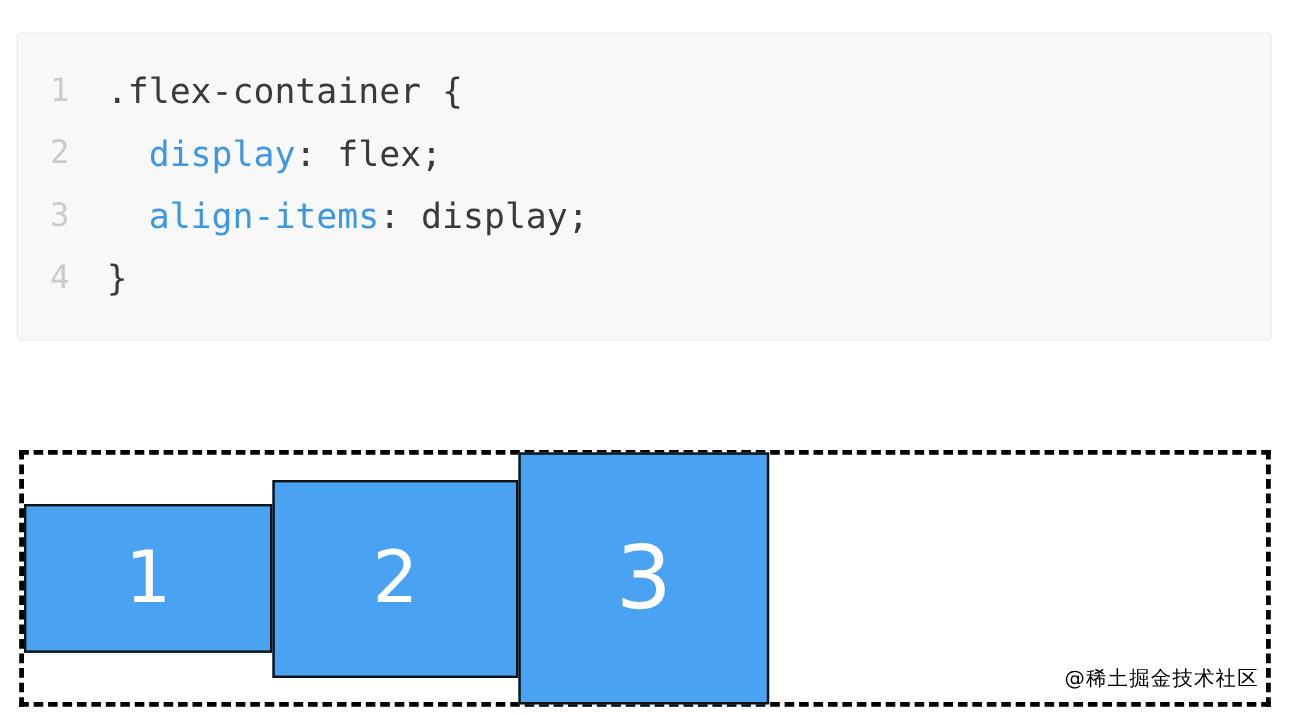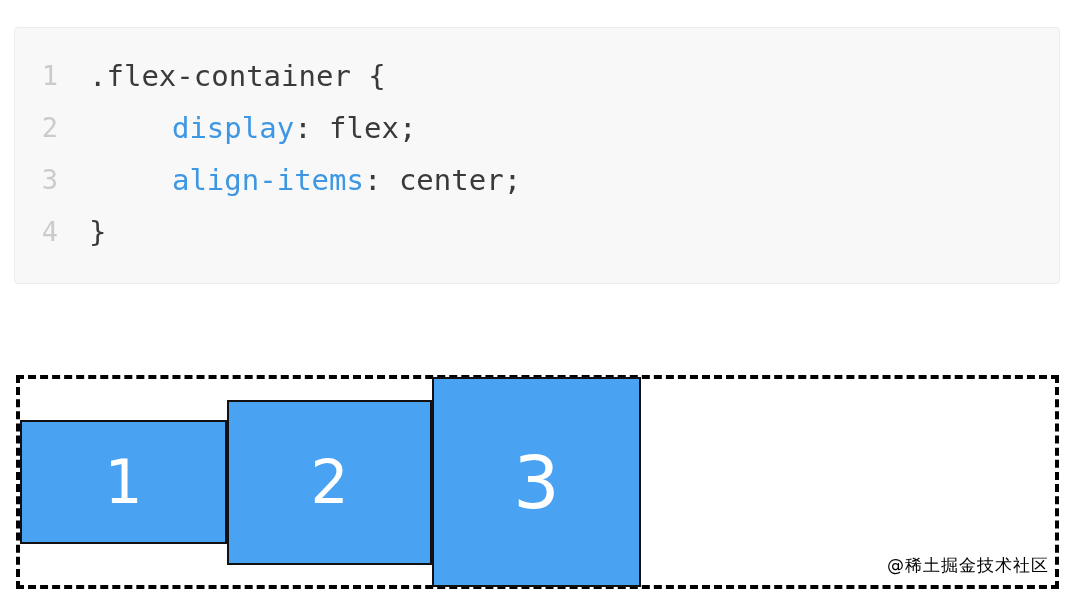--- a/index.html
+++ b/index.html
@@ -29,21 +29,21 @@
     width: 43px;
     text-align: right;
     color: #cbcbcb;
     font-size: 27px;
   }
   .code-text {
     white-space: pre;
     margin-left: 31px;
     text-align: right;
   }
-  .code-text .kw { color: #3e97e2; margin-left: 48px; }
+  .code-text .kw { color: #3e97e2; }
   .code-text .tk { color: #3a3a3a; }
 
   
   .flex-demo {
     position: absolute;
     left: 16px; top: 375px;
     width: 1043px; height: 214px;
     border: 4px dashed #000000;
     display: flex;
     align-items: center;
@@ -79,21 +79,21 @@
   <div class="code-line">
     <span class="line-number">1</span>
     <span class="code-text"><span class="tk">.flex-container {</span><span class="kw"></span><span class="tk"></span></span>
   </div>
   <div class="code-line">
     <span class="line-number">2</span>
     <span class="code-text"><span class="tk">  </span><span class="kw">display</span><span class="tk">: flex;</span></span>
   </div>
   <div class="code-line">
     <span class="line-number">3</span>
-    <span class="code-text"><span class="tk">  </span><span class="kw">align-items</span><span class="tk">: center;</span></span>
+    <span class="code-text"><span class="tk">  </span><span class="kw">align-items</span><span class="tk">: display;</span></span>
   </div>
   <div class="code-line">
     <span class="line-number">4</span>
     <span class="code-text"><span class="tk">}</span><span class="kw"></span><span class="tk"></span></span>
   </div>
 </div>
 
 <div class="flex-demo">
   <div class="flex-item flex-item-1">
     <span>1</span>

